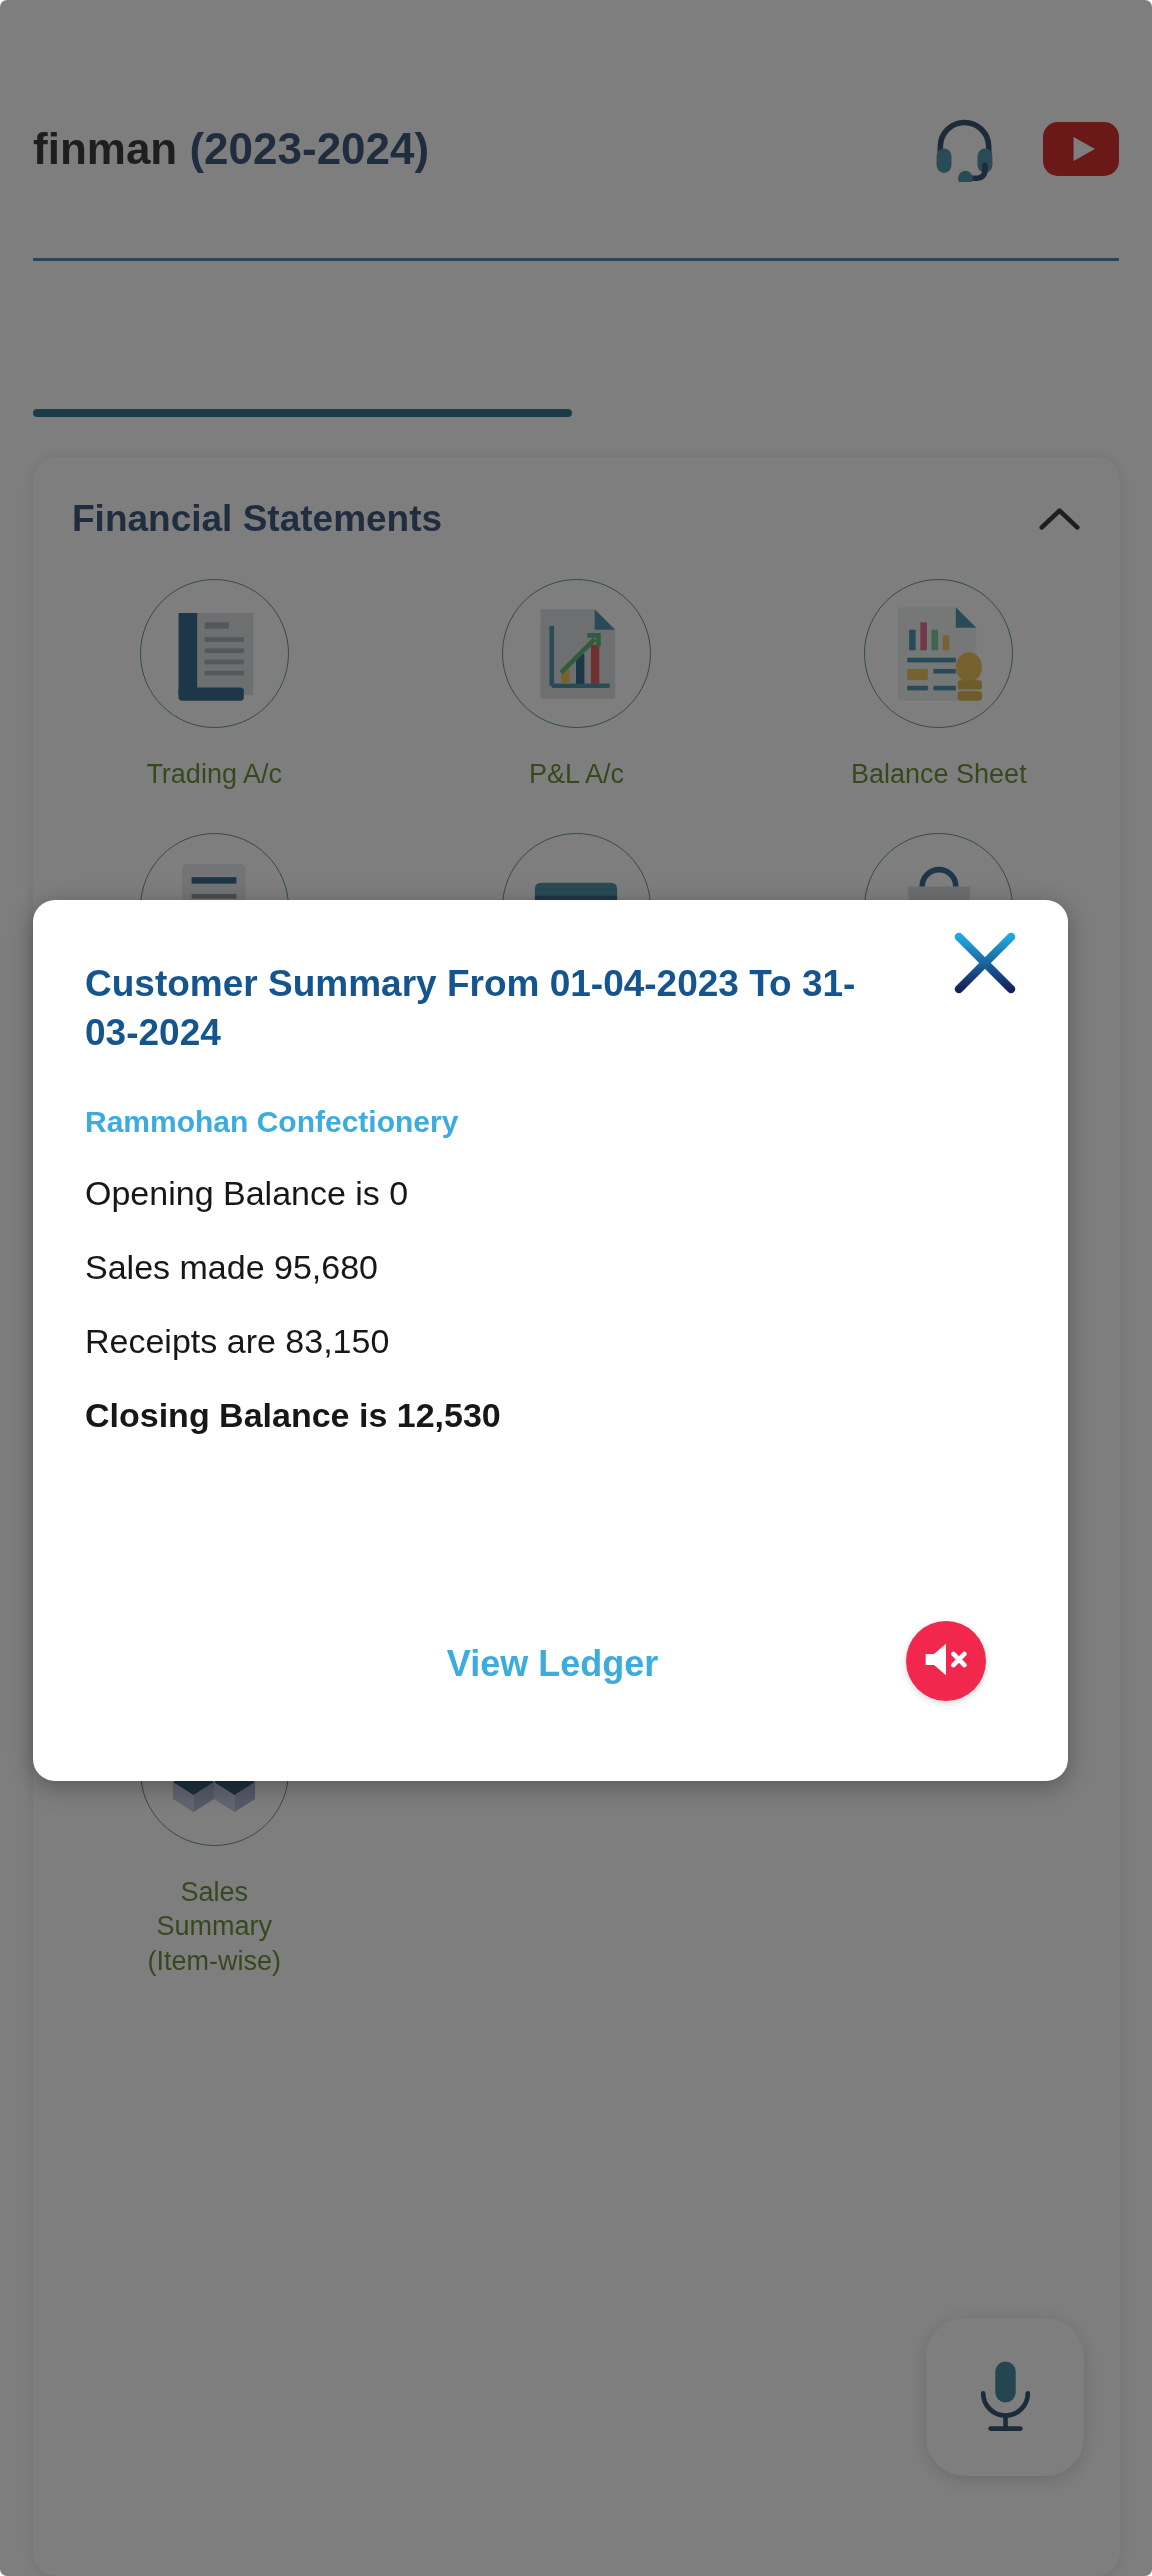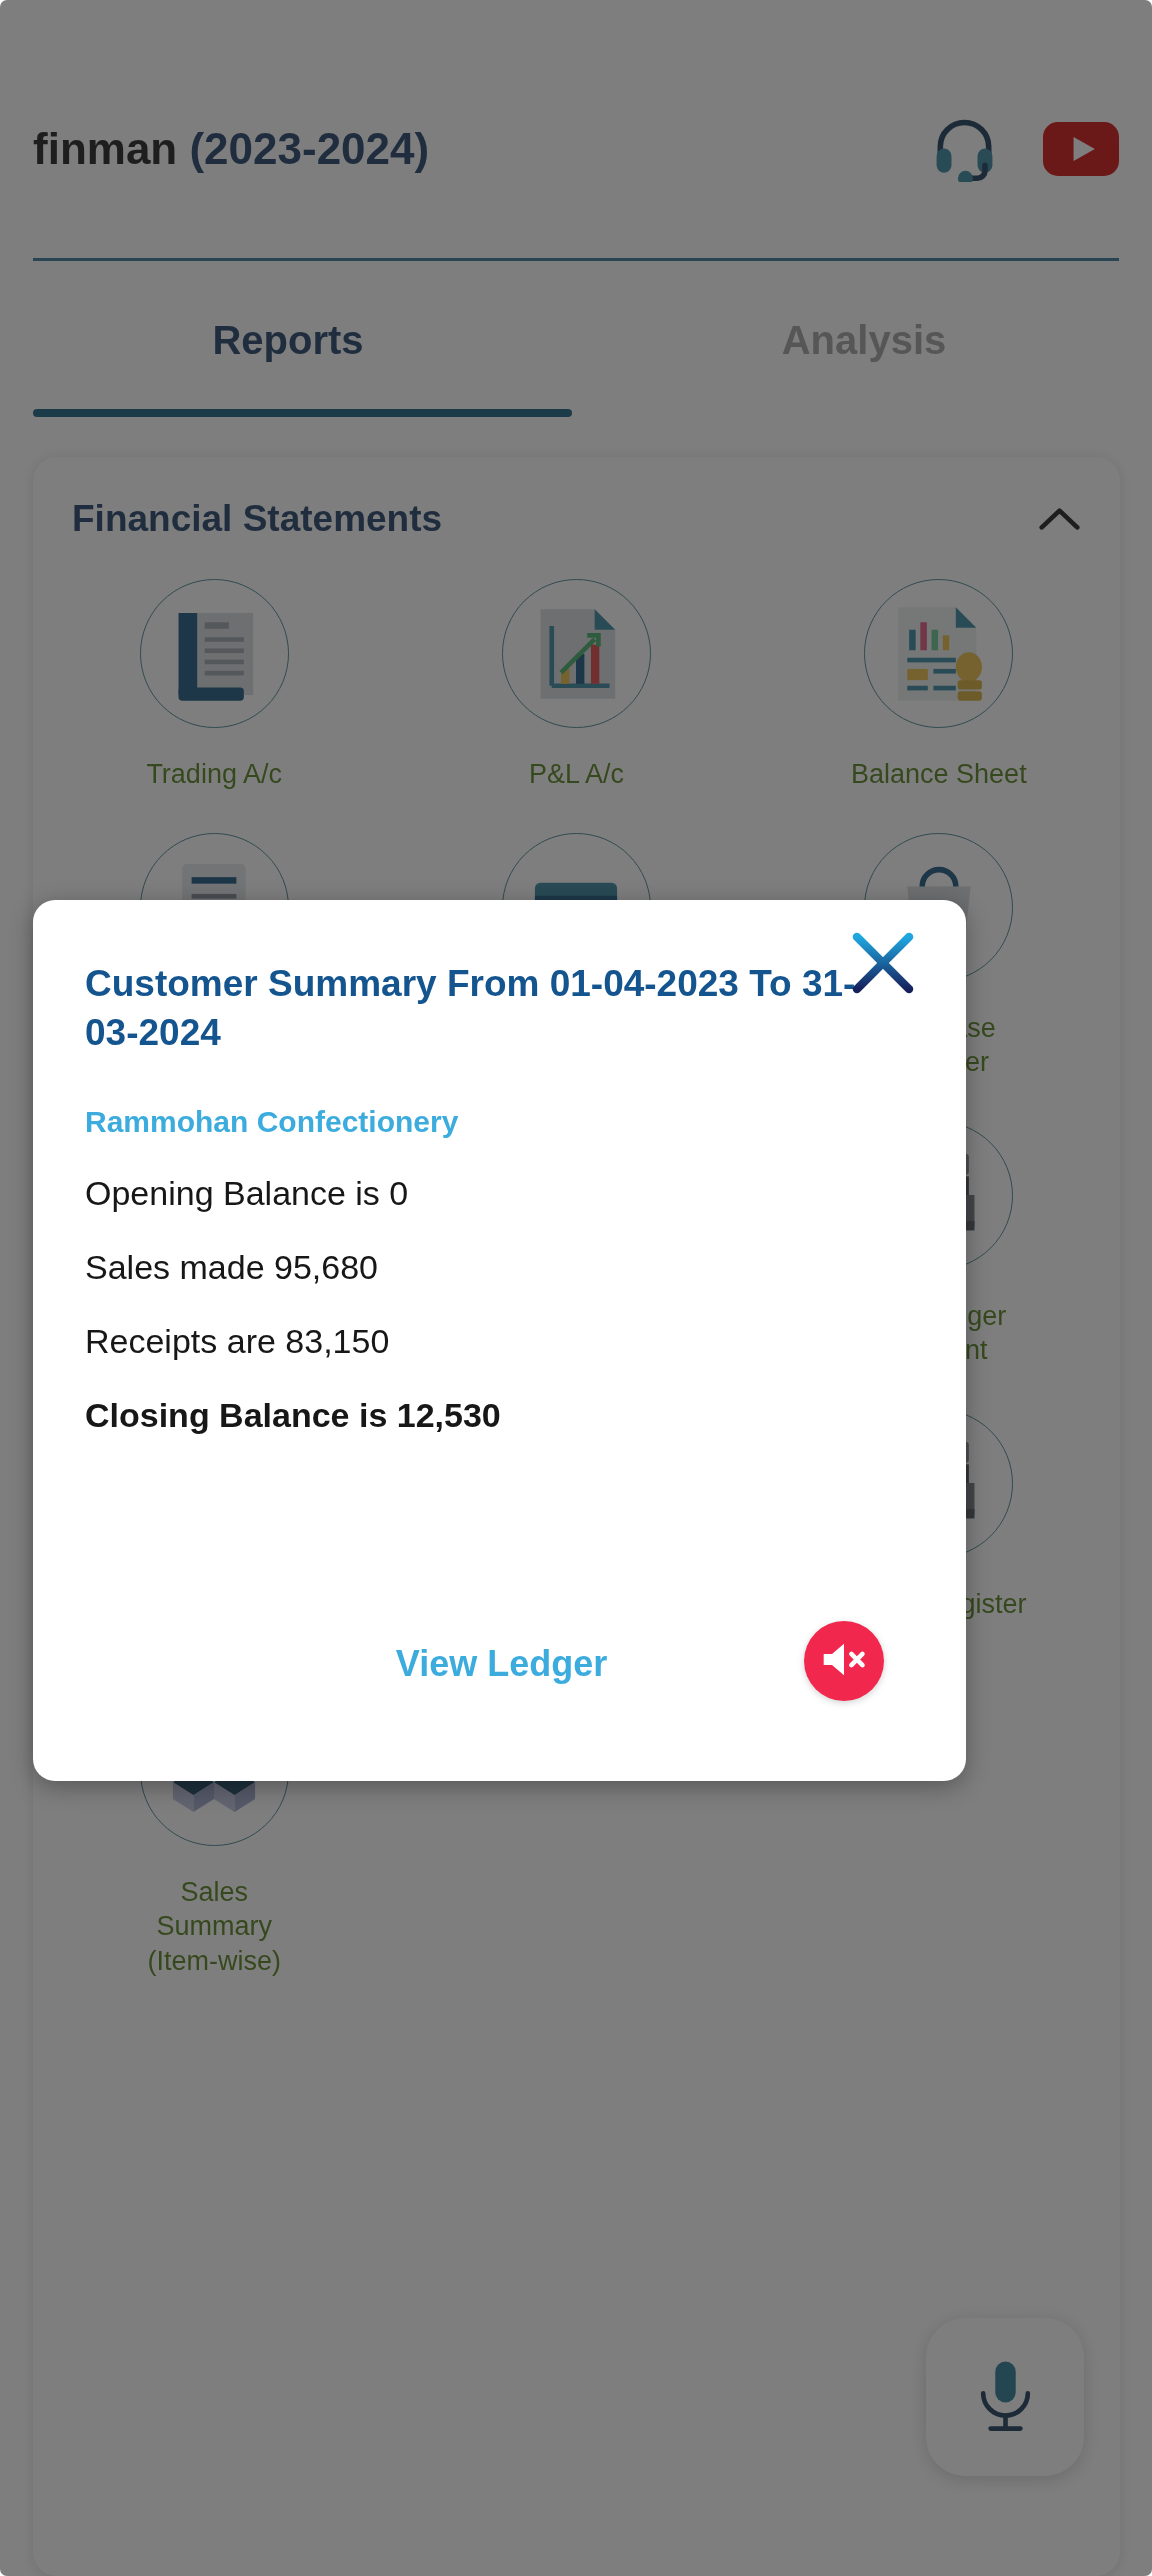--- a/index.html
+++ b/index.html
@@ -113,21 +113,21 @@
   }
 
   
   #scrim {
     position:absolute; inset:0;
     background:rgba(40,40,40,0.60);
   }
 
   
   #dialog {
-    position:absolute; left:33px; top:900px; width:933px; height:881px;
+    position:absolute; left:33px; top:900px; width:1035px; height:881px;
     background:#ffffff;
     border-radius:22px;
     box-shadow:0 5.6px 24px rgba(0,0,0,.30);
     padding:48px 52px 0 52px;
   }
   .dlg-close {
     position:absolute; right:41px; top:20.4px;
     width:85px; height:85px;
     display:flex; align-items:center; justify-content:center;
     cursor:pointer;
@@ -223,24 +223,20 @@
       </div>
       <div class="header-icon hdr-youtube">
         <svg width="76" height="54" viewBox="0 0 82 58">
           <rect x="0" y="0" width="82" height="58" rx="16" fill="#d00000"></rect>
           <path d="M33 16 L56 29 L33 42 Z" fill="#ffffff"></path>
         </svg>
       </div>
     </div>
     <div class="header-rule"></div>
 
-    <div class="tabs">
-      <div class="tab active">Reports</div>
-      <div class="tab inactive">Analysis</div>
-    </div>
     <div class="tab-underline"></div>
 
     <div class="card">
       <div class="card-head">
         <div class="card-title">Financial Statements</div>
         <div class="chev">
           <svg width="43" height="28" viewBox="0 0 46 30">
               <path d="M4 24 L23 6 L42 24" fill="none" stroke="#111" stroke-width="5" stroke-linecap="round" stroke-linejoin="round"></path>
             </svg>
         </div>

